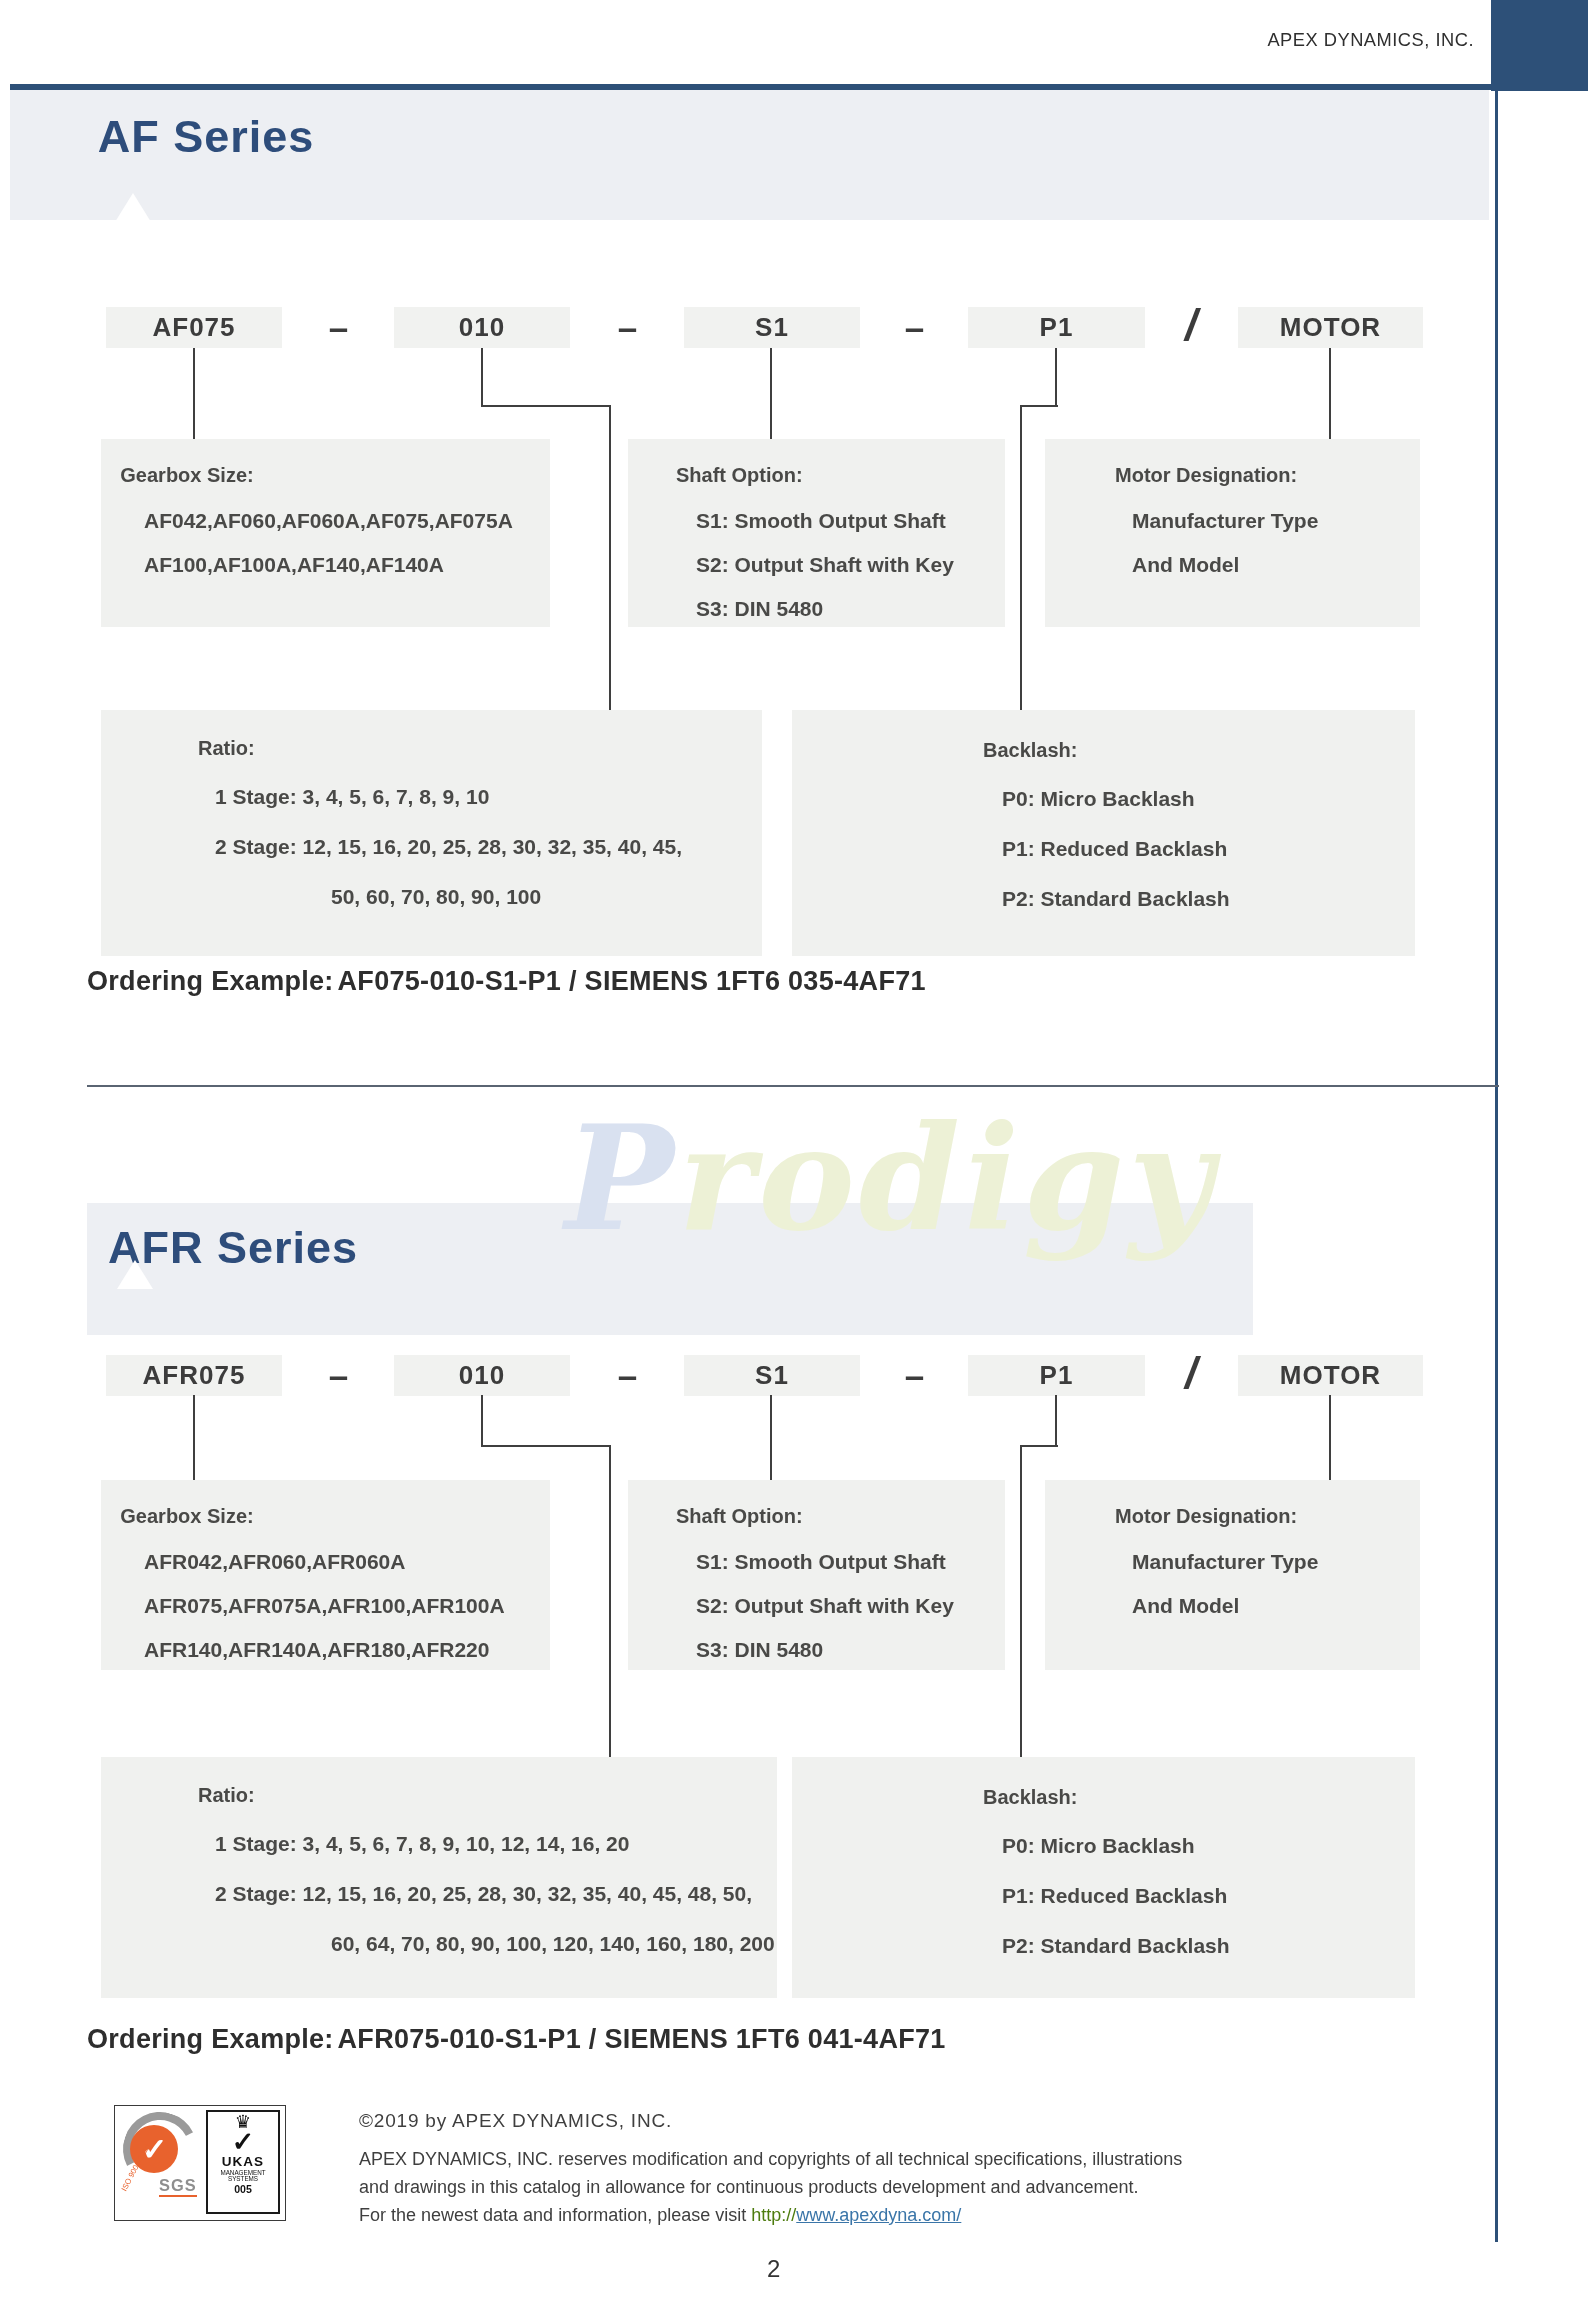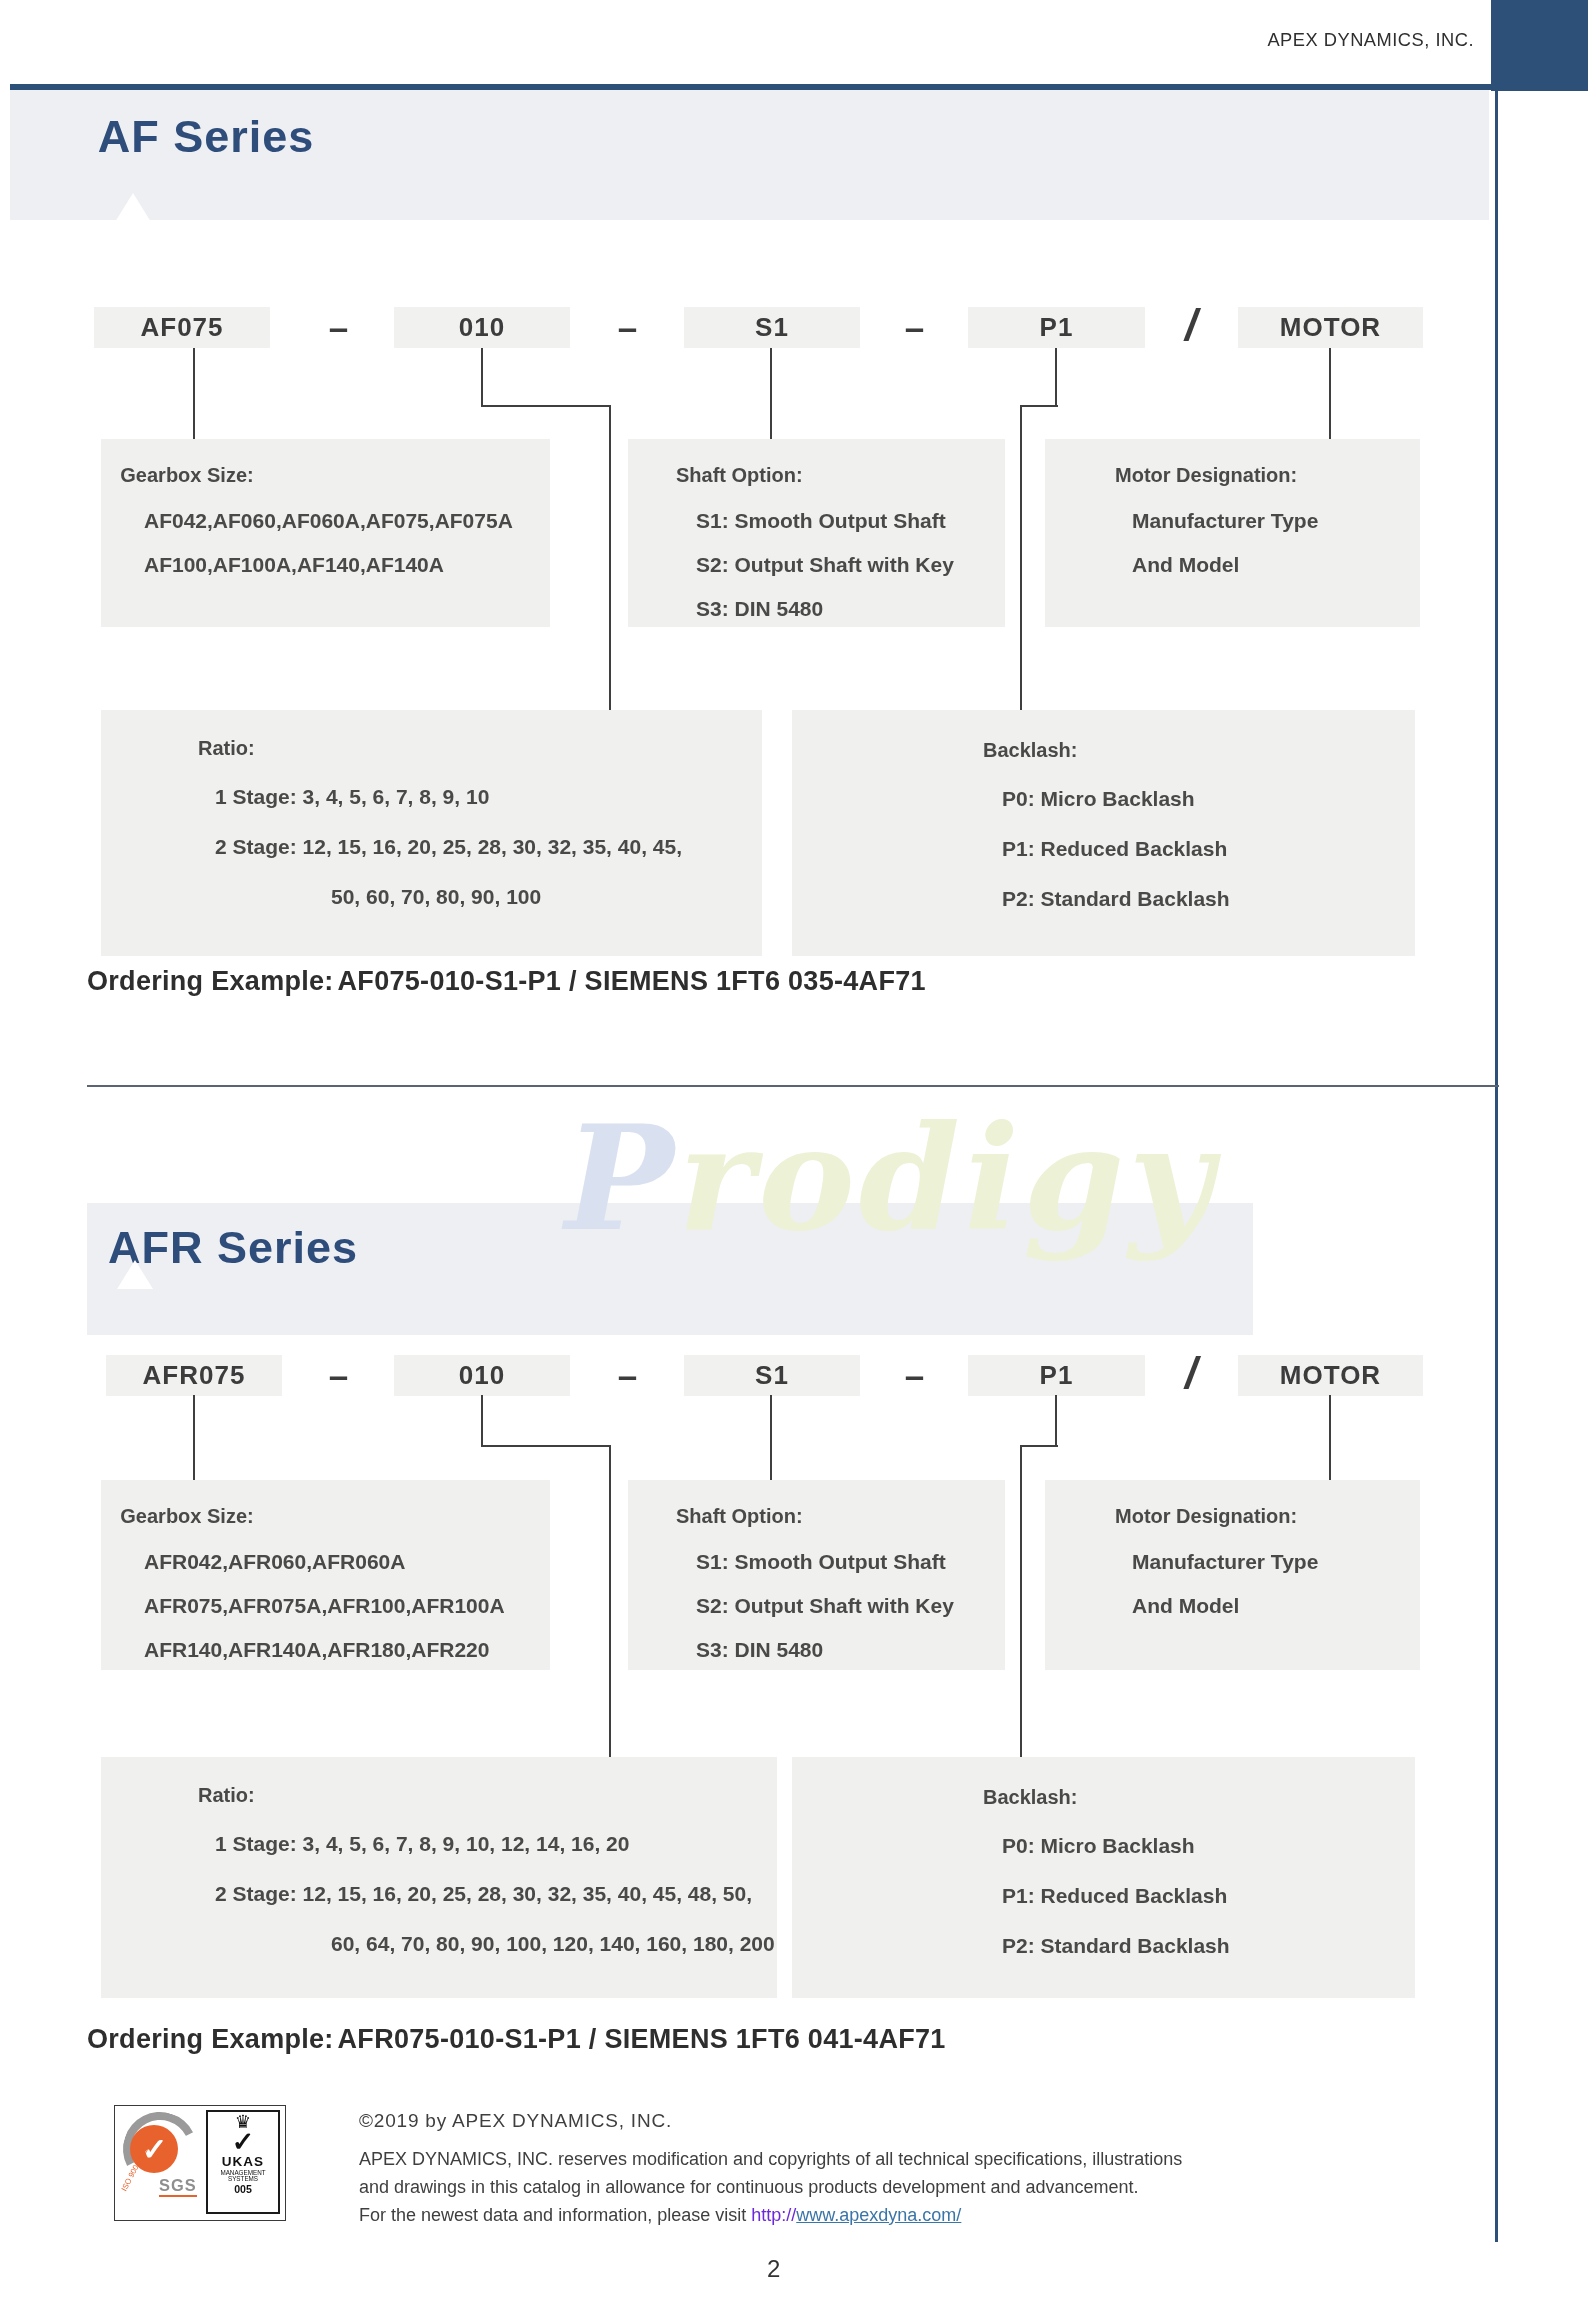--- a/index.html
+++ b/index.html
@@ -39,21 +39,21 @@
 
   .divider{position:absolute;left:87px;top:1085px;width:1412px;height:1.9px;background:#5a6472;}
 
   .wm{position:absolute;left:565px;top:1091px;font-family:"DejaVu Serif", serif;font-style:italic;font-weight:bold;
       font-size:145px;line-height:1.2;z-index:4;letter-spacing:3.9px;}
   .wm .wm1{color:#d9e1f0;} .wm .wm2{color:#edf1d6;}
 
   .footer-text{position:absolute;left:359px;top:2107px;color:#3f3f3f;}
   .footer-text .l1{font-size:19px;margin:0 0 9.7px 0;letter-spacing:0.8px;}
   .footer-text p{font-size:18px;line-height:28px;margin:0;}
-  .link-scheme{color:#6d28d9;}
+  .link-scheme{color:#4d7c0f;}
   .link{color:#3a75a8;text-decoration:underline;cursor:pointer;}
 
   .logo-box{position:absolute;left:114px;top:2105px;width:170px;height:114px;border:1.9px solid #3a3a3a;background:#fff;}
   .sgs-arc{position:absolute;left:7.7px;top:5.8px;width:58px;height:58px;border-radius:50%;
            border:8.7px solid transparent;border-top-color:#9a9a9a;border-left-color:#9a9a9a;transform:rotate(18deg);}
   .sgs-circle{position:absolute;left:15.4px;top:19.3px;width:48px;height:48px;border-radius:50%;background:#e8622d;
               display:flex;align-items:center;justify-content:center;color:#ffffff;font-size:31px;font-weight:bold;}
   .sgs-label{position:absolute;left:44px;top:70px;font-size:16.4px;font-weight:bold;color:#8f8f8f;letter-spacing:1px;
              border-bottom:2.9px solid #e8622d;}
   .sgs-iso{position:absolute;left:-11.6px;top:46px;width:77px;font-size:7.7px;color:#e8622d;transform:rotate(-62deg);}
@@ -74,21 +74,21 @@
   <div class="brand">APEX DYNAMICS, INC.</div>
   <div class="corner-block"></div>
   <div class="top-rule"></div>
   <div class="right-rule"></div>
 
   <div class="band" style="left:9.7px;top:90px;width:1479px;height:130px">
     <div class="band-title">AF Series</div>
   </div>
   <div class="notch" style="left:115px;top:193px"></div>
 
-  <div class="code-box" style="left:94px;top:307px;width:176px">AF075</div>
+  <div class="code-box" style="left:106px;top:307px;width:176px">AF075</div>
   <div class="code-sep" style="left:319px;top:307px;width:39px">–</div>
   <div class="code-box" style="left:394px;top:307px;width:176px">010</div>
   <div class="code-sep" style="left:608px;top:307px;width:39px">–</div>
   <div class="code-box" style="left:684px;top:307px;width:176px">S1</div>
   <div class="code-sep" style="left:895px;top:307px;width:39px">–</div>
   <div class="code-box" style="left:968px;top:307px;width:177px">P1</div>
   <div class="code-slash" style="left:1168px;top:301px;width:46px">/</div>
   <div class="code-box" style="left:1238px;top:307px;width:185px">MOTOR</div>
 
   <div class="cline" style="left:193px;top:348px;width:1.9px;height:92px"></div>

